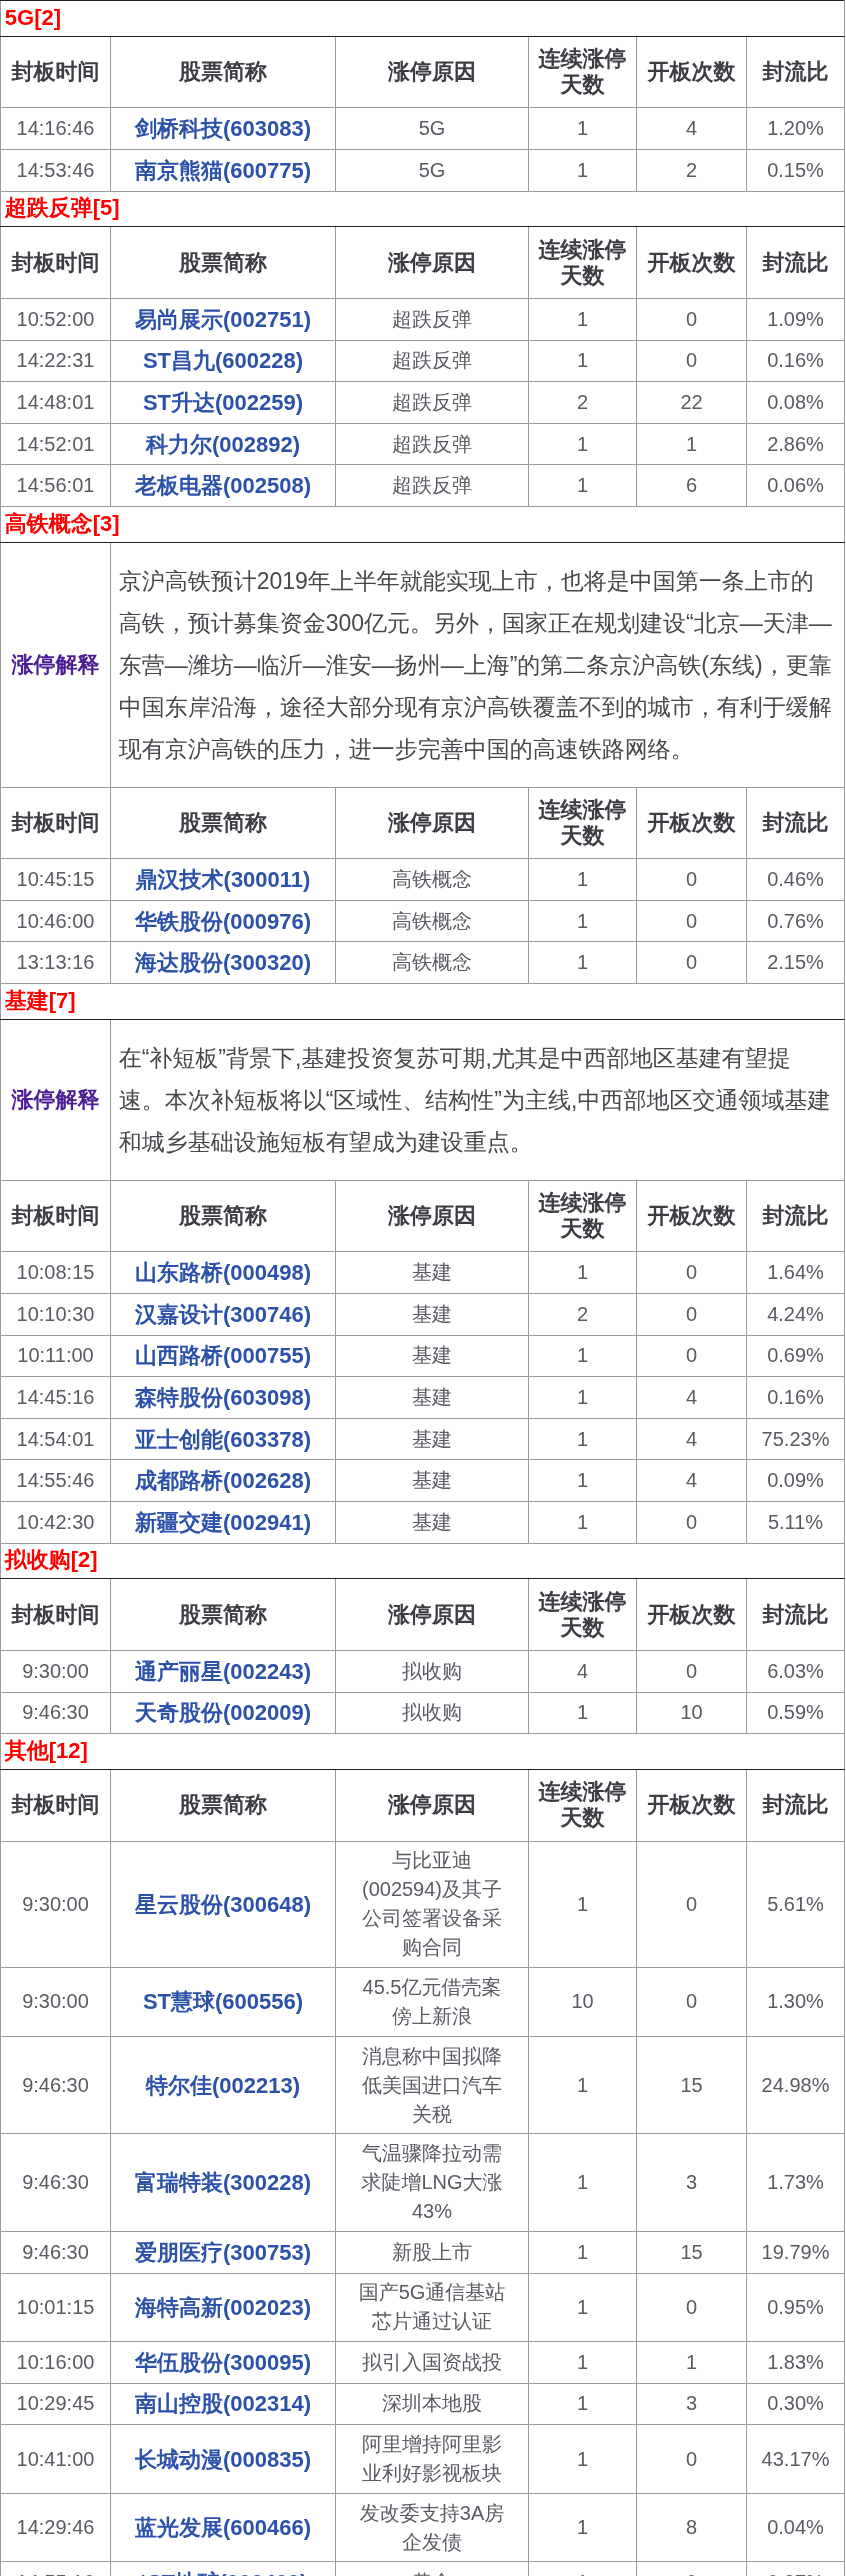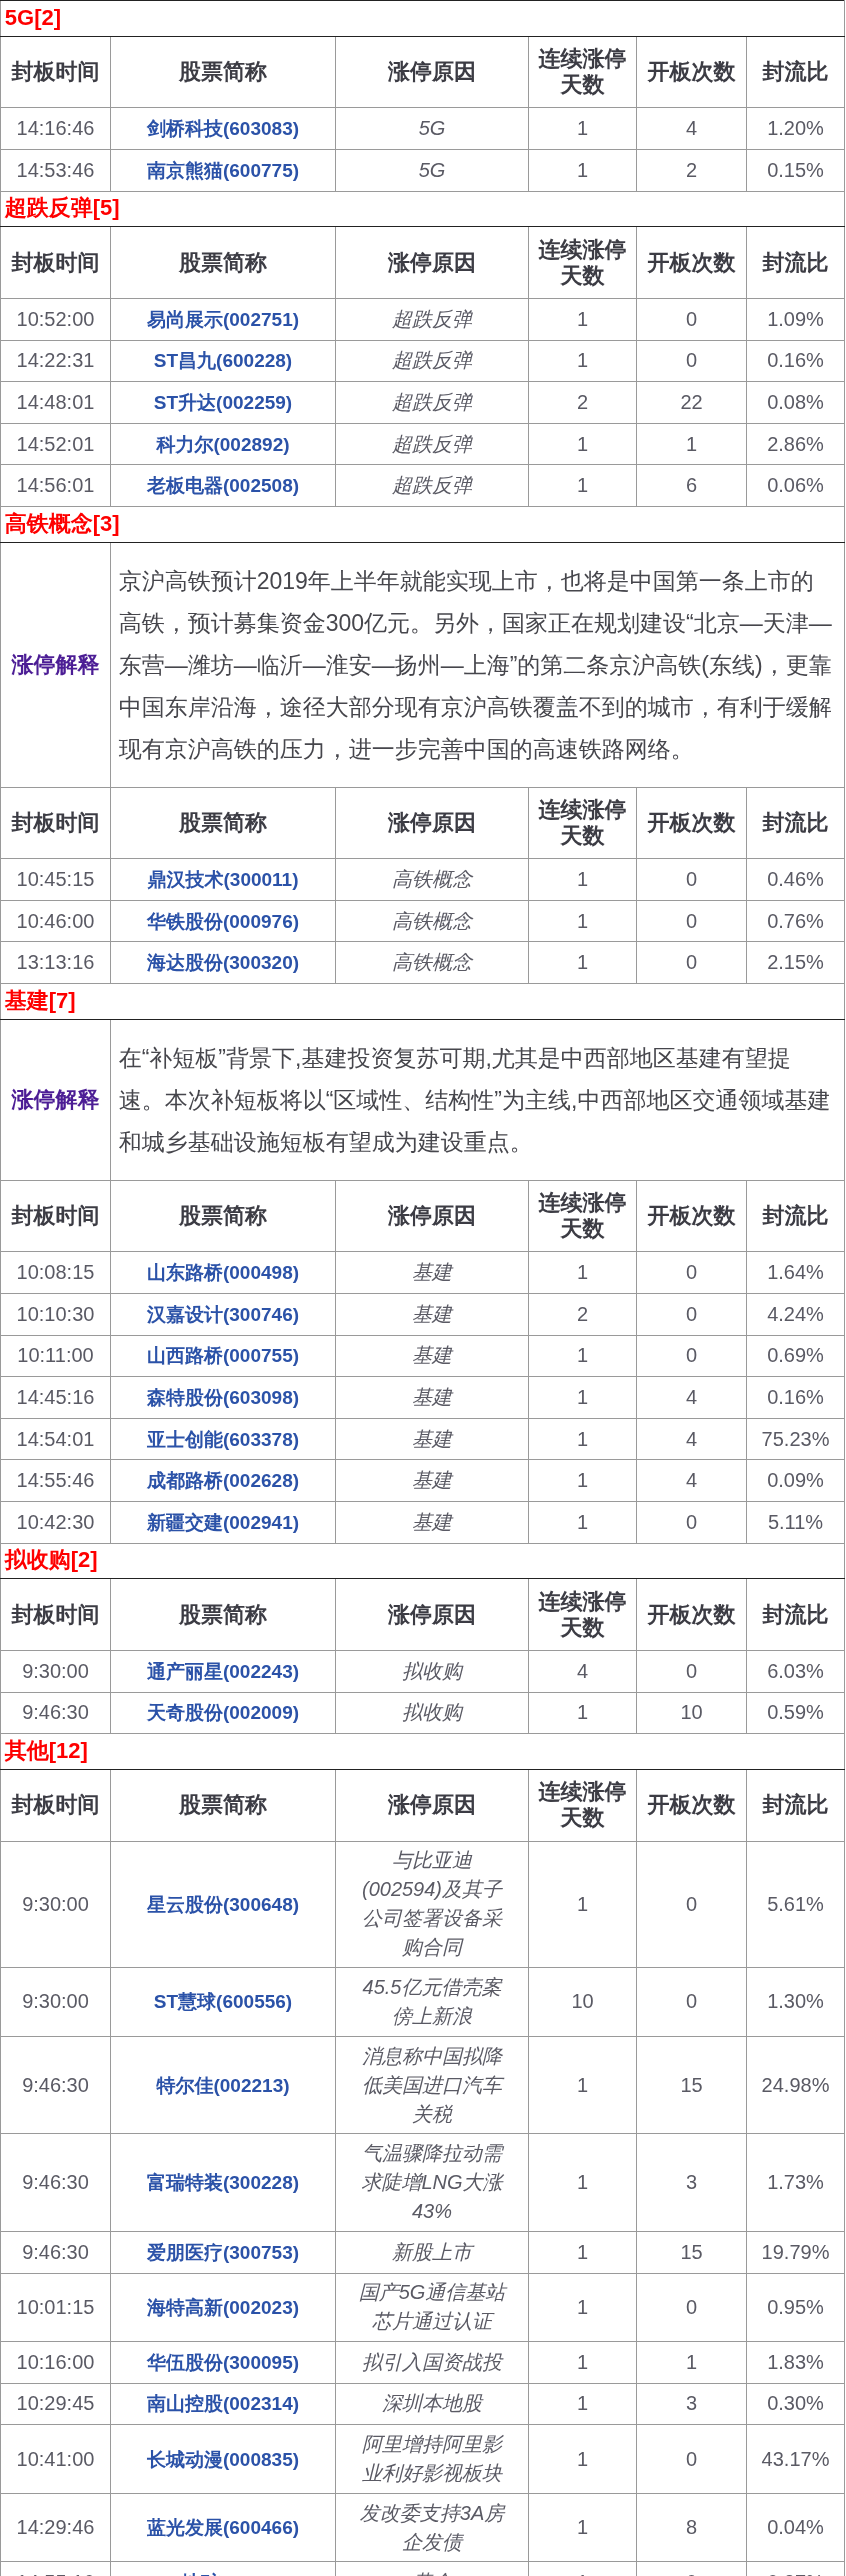--- a/index.html
+++ b/index.html
@@ -8,22 +8,22 @@
         border-left:1px solid #6b6b6b;border-right:1px solid #6b6b6b;
         border-top:1.9px solid #1c1c1c;border-bottom:3.8px solid #111;}
   td{border:1px solid #9a9a9a;text-align:center;vertical-align:middle;
      padding:4.8px 1.9px;color:#5a5a64;font-size:20px;line-height:29px;
      overflow:hidden;word-break:break-all;}
   tr.row-title td{border-top:1.9px solid #222;border-bottom:1.9px solid #222;
      text-align:left;padding:2.9px 3.8px;height:27px;}
   .sec-title{color:#fe0000;font-weight:bold;font-size:22px;line-height:25px;}
   tr.row-head td{height:63px;color:#3c3c44;font-weight:bold;font-size:22px;line-height:26px;padding:3.8px 1.9px;}
   tr.row-data td{height:31px;}
-  td.c-name{font-weight:bold;color:#2b52a8;font-size:19px;cursor:pointer;}
-  td.c-reason{white-space:pre-line;font-style:italic;}
+  td.c-name{font-weight:bold;color:#2b52a8;font-size:22px;cursor:pointer;}
+  td.c-reason{white-space:pre-line;}
   tr.row-explain td{border-top:1.9px solid #222;margin-top:39px;}
   td.exp-label{color:#4c1d95;font-weight:bold;font-size:22px;}
   td.exp-text{text-align:left;color:#46464c;font-size:23px;line-height:42px;
      padding:17px 9.6px 17px 7.7px;word-break:break-all;}
 </style>
 </head>
 <body>
 
 <table>
   <colgroup>

